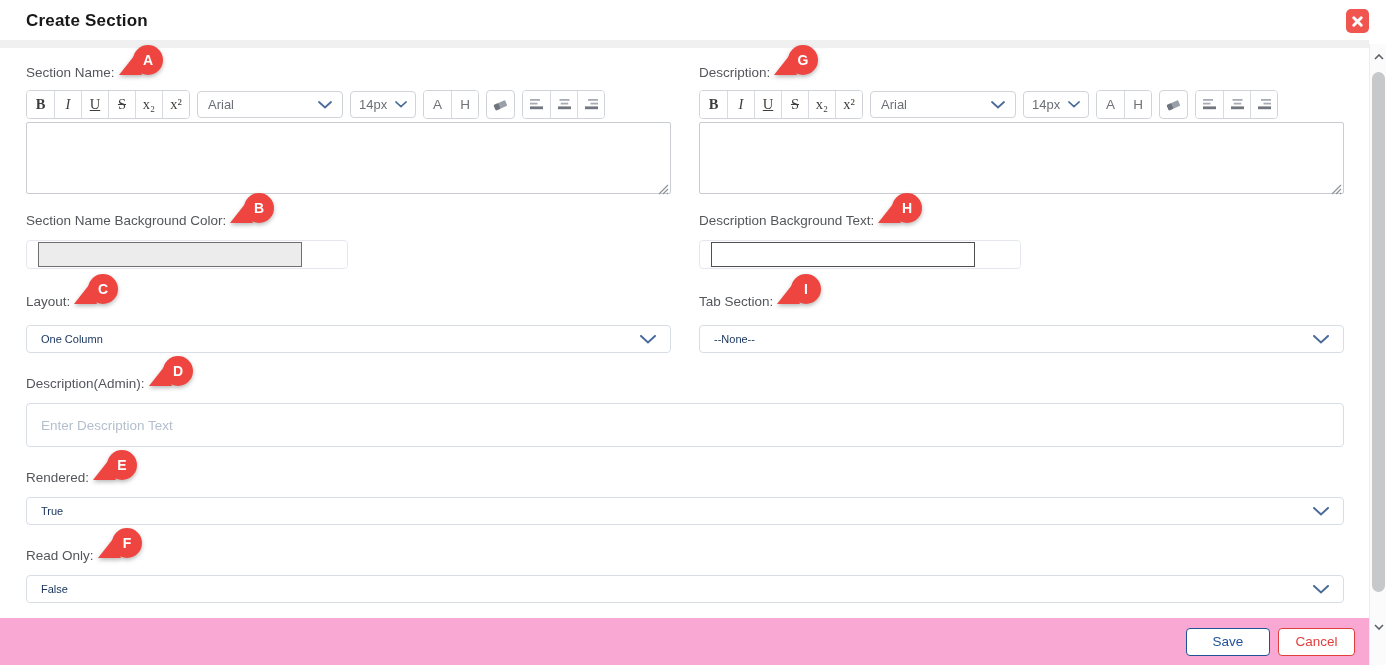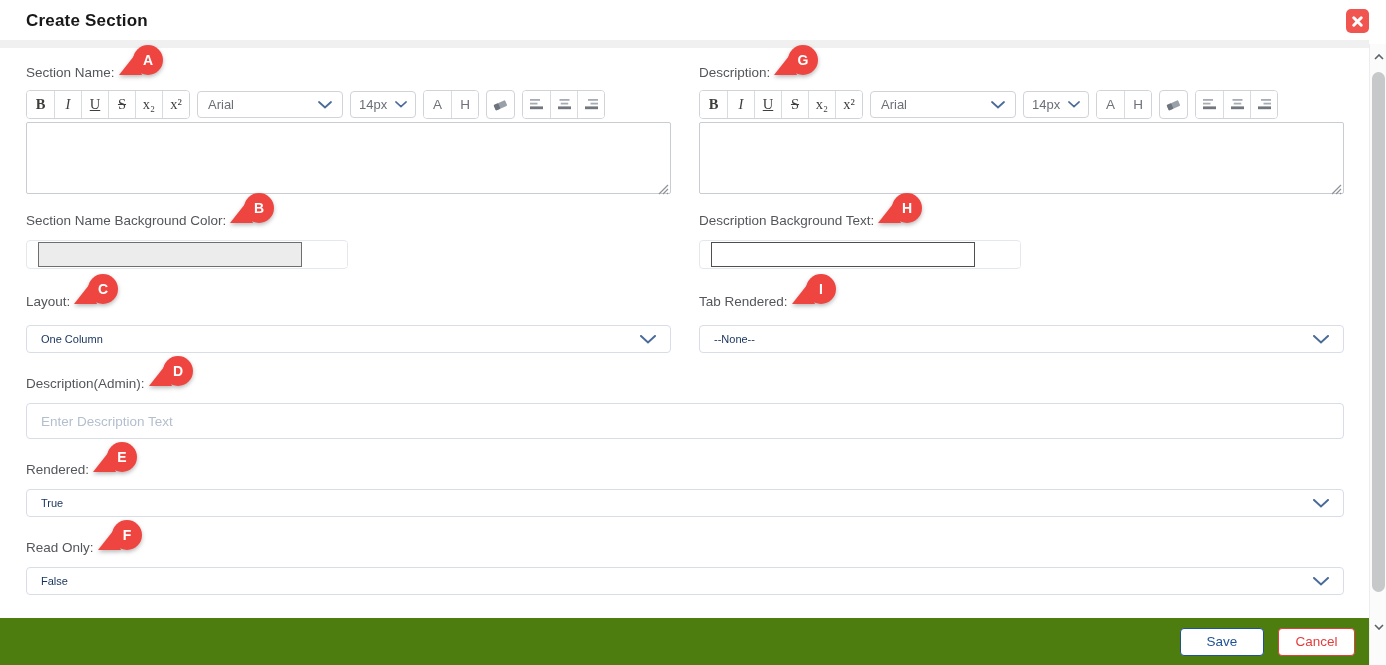--- a/index.html
+++ b/index.html
@@ -52,29 +52,29 @@
                  display:flex; align-items:center; margin-top:2px; }
   .color-preview { margin-left:11px; width:264px; height:25px; border:1px solid #6e6e6e; }
   .color-preview.filled { background:#ececec; }
   .color-preview.empty { background:#fff; border-color:#4f4f4f; }
   .color-swatch { flex:1; height:25px; background:#fff; }
 
   
   .dropdown { height:28px; border:1px solid #d8dde6; border-radius:4px; background:#fff; display:flex;
               align-items:center; justify-content:space-between; padding:0 14px; cursor:pointer; margin-top:6px; }
   .dropdown .val { font-size:11px; color:#16325c; }
-  .text-input { width:100%; height:36px; border:1px solid #d8dde6; border-radius:4px; padding:0 14px;
+  .text-input { width:100%; height:44px; border:1px solid #d8dde6; border-radius:4px; padding:0 14px;
                 font-size:13.5px; color:#1d4ed8; outline:none; margin-top:2px; font-family:"Liberation Sans",sans-serif; }
   .text-input::placeholder { color:#b3bfcd; }
 
   .mt10 { margin-top:4px; } .mt14 { margin-top:14px; } .mt12 { margin-top:12px; }
 
   
-  .footer { position:absolute; bottom:0; left:0; right:17px; height:47px; background:#4d7c0f;
-            display:flex; align-items:center; justify-content:flex-end; gap:14px; padding-right:14px; }
+  .footer { position:absolute; bottom:0; left:0; right:17px; height:47px; background:#f9a8d4;
+            display:flex; align-items:center; justify-content:flex-end; gap:8px; padding-right:14px; }
   .btn { height:28px; border-radius:4px; background:#fff; font-size:13.5px; cursor:pointer;
          font-family:"Liberation Sans",sans-serif; }
   .btn.save { width:84px; border:1px solid #1f5297; color:#1f5297; }
   .btn.cancel { width:77px; border:1px solid #e23e3c; color:#e23e3c; }
 
   
   .scrollbar { position:absolute; top:44px; right:0; bottom:0; width:17px; background:#fbfbfb; border-left:1px solid #ededed; }
   .sb-thumb { position:absolute; top:28px; left:2px; width:13px; height:520px; background:#c6c8ca; border-radius:7px; }
   .sb-up, .sb-down { position:absolute; left:2px; width:13px; height:14px; display:flex; align-items:center; justify-content:center; }
   .sb-up { top:6px; } .sb-down { top:576px; }
@@ -283,21 +283,21 @@
               <circle cx="31" cy="16" r="15" fill="#ee4540"></circle>
             <text x="31" y="21" text-anchor="middle">H</text>
           </svg>
         </div>
         <div class="color-field">
           <div class="color-preview empty"></div>
           <div class="color-swatch"></div>
         </div>
 
         <div class="field-label mt14">
-          <span class="lbl">Tab Rendered:</span>
+          <span class="lbl">Tab Section:</span>
           <svg class="badge" width="48" height="38" viewBox="0 0 48 38">
             <polygon points="2,31 17,12 25,31" fill="#ee4540"></polygon>
               <circle cx="31" cy="16" r="15" fill="#ee4540"></circle>
             <text x="31" y="21" text-anchor="middle">I</text>
           </svg>
         </div>
         <div class="dropdown">
           <span class="val">--None--</span>
           <svg width="16" height="9" viewBox="0 0 16 9">
               <path d="M1 1 L8 7.5 L15 1" stroke="#4a6b9a" stroke-width="2" fill="none" stroke-linecap="round"></path>

